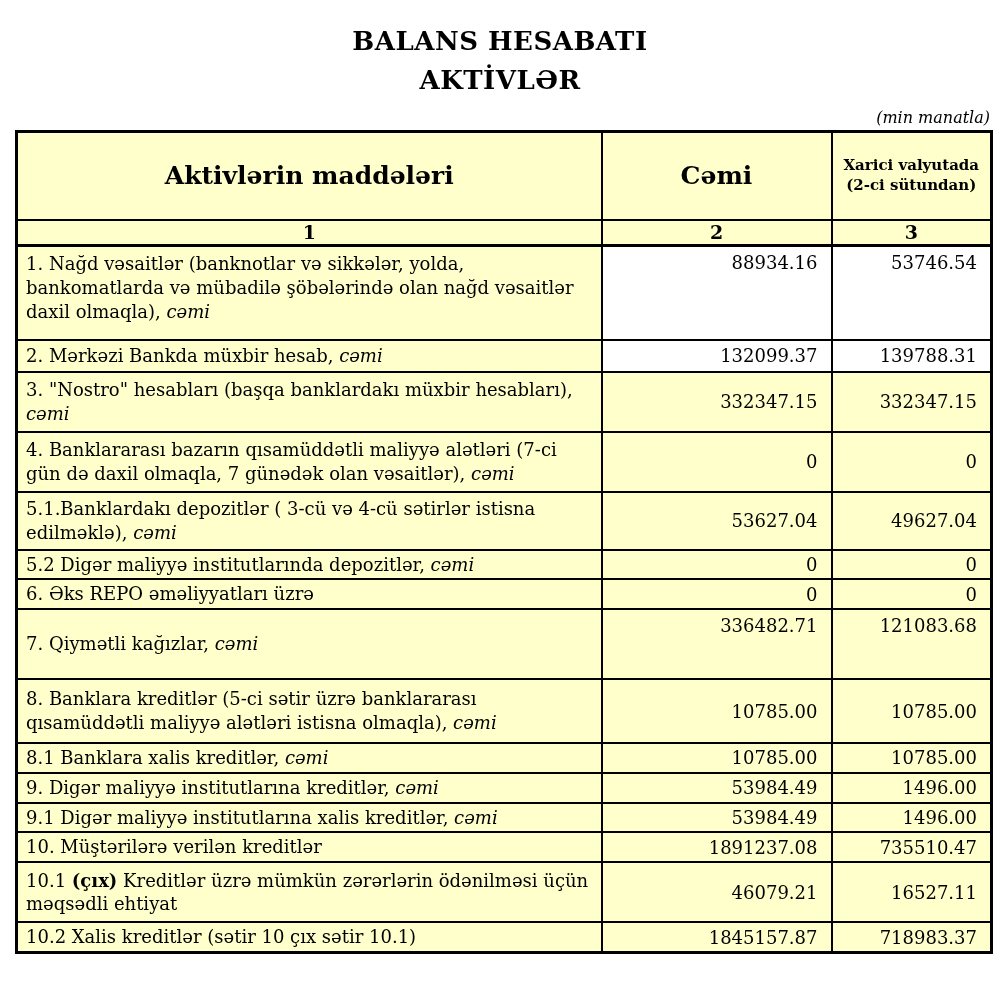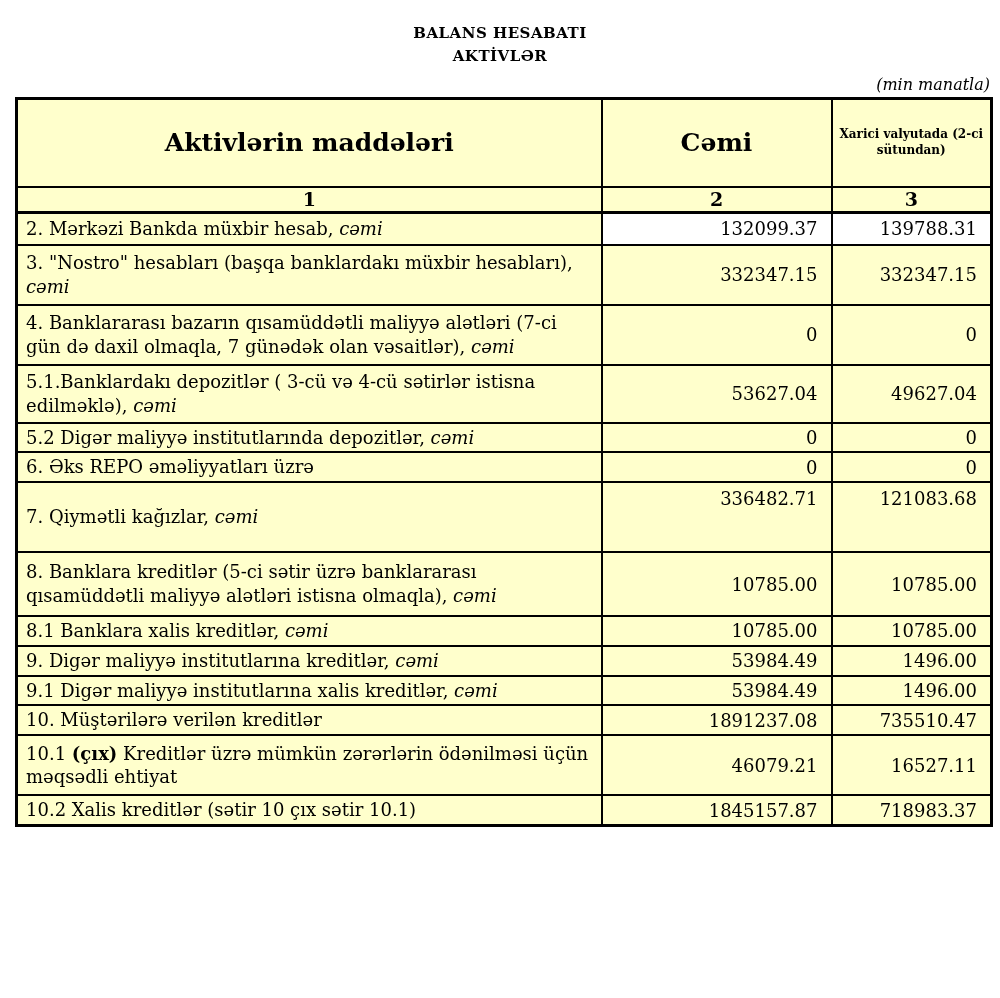--- a/index.html
+++ b/index.html
@@ -15,21 +15,21 @@
     height: 998px;
     background: #ffffff;
     overflow: hidden;
   }
   .title-block {
     width: 940px;
     margin: 0 auto;
     padding-top: 22px;
     text-align: center;
     font-weight: bold;
-    font-size: 15px;
+    font-size: 26px;
     line-height: 1.5;
     letter-spacing: 0.5px;
   }
   .unit-note {
     width: 975px;
     margin-left: 15px;
     margin-top: 8px;
     margin-bottom: 3px;
     text-align: right;
     font-style: italic;
@@ -49,21 +49,21 @@
     overflow: hidden;
   }
   th.hdr {
     font-weight: bold;
     text-align: center;
     vertical-align: middle;
     font-size: 25px;
     line-height: 1.3;
     padding: 2px 4px;
   }
-  th.hdr-foreign { font-size: 12px; }
+  th.hdr-foreign { font-size: 15px; }
   tr.hdr-row { height: 88px; }
   tr.num-row { height: 26px; }
   tr.num-row td {
     text-align: center;
     font-weight: bold;
     font-size: 19px;
     border-bottom: 3px solid #000000;
     padding: 0;
   }
   td.lbl {
@@ -116,20 +116,25 @@
         <th class="hdr">Cəmi</th>
         <th class="hdr hdr-foreign">Xarici valyutada (2-ci sütundan)</th>
       </tr>
       <tr class="num-row">
         <td>1</td>
         <td>2</td>
         <td>3</td>
       </tr>
     </thead>
     <tbody>
+      <tr class="h94 white-vals">
+        <td class="lbl vtop"><span>1. Nağd vəsaitlər (banknotlar və sikkələr, yolda, bankomatlarda və mübadilə şöbələrində olan nağd vəsaitlər daxil olmaqla), </span><b></b><span></span><i>cəmi</i></td>
+        <td class="val vtop">88934.16</td>
+        <td class="val vtop">53746.54</td>
+      </tr>
       <tr class="h32 white-vals">
         <td class="lbl"><span>2. Mərkəzi Bankda müxbir hesab, </span><b></b><span></span><i>cəmi</i></td>
         <td class="val">132099.37</td>
         <td class="val">139788.31</td>
       </tr>
       <tr class="h60">
         <td class="lbl"><span>3. "Nostro" hesabları (başqa banklardakı müxbir hesabları), </span><b></b><span></span><i>cəmi</i></td>
         <td class="val">332347.15</td>
         <td class="val">332347.15</td>
       </tr>

